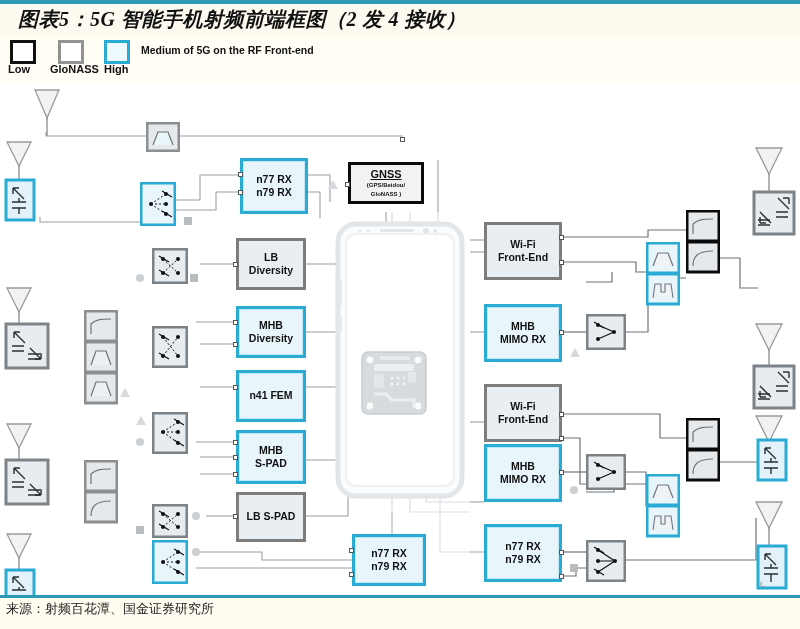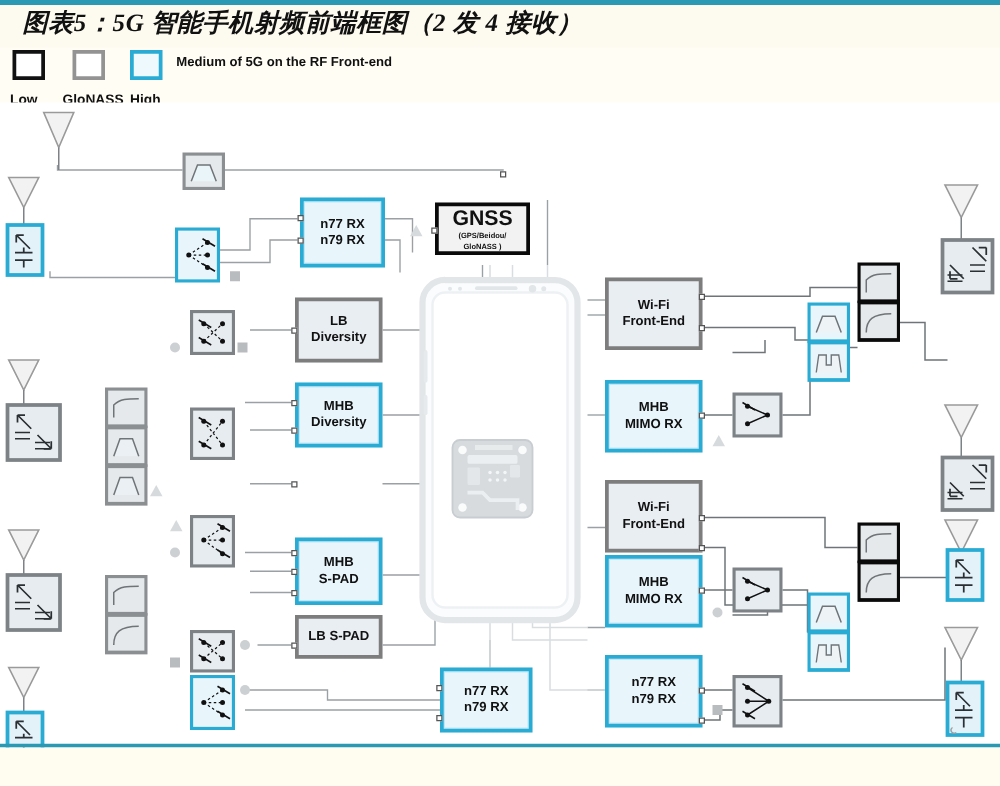--- a/index.html
+++ b/index.html
@@ -18,21 +18,21 @@
     font-family:"Liberation Serif",serif;
     font-weight:bold;font-style:italic;font-size:20px;color:#111;
     letter-spacing:.5px;white-space:nowrap;line-height:34px;margin-left:12px;
   }
   
   #legend{position:absolute;left:6px;top:38px;width:420px;height:42px;}
   .lg-sw{position:absolute;width:26px;height:24px;background:#fff;box-sizing:border-box;}
   .lg-low{left:4px;top:2px;border:3px solid #111;}
   .lg-med{left:52px;top:2px;border:3px solid #939393;}
   .lg-high{left:98px;top:2px;border:3px solid #29abd4;background:#eef9fd;}
-  .lg-cap{position:absolute;top:36px;font-size:11px;font-weight:bold;color:#111;text-align:right;}
+  .lg-cap{position:absolute;top:25px;font-size:11px;font-weight:bold;color:#111;text-align:right;}
   #lg-cap-low{left:2px;} #lg-cap-med{left:44px;} #lg-cap-high{left:98px;}
   #lg-note{position:absolute;left:135px;top:6px;font-size:10.5px;font-weight:bold;color:#111;white-space:nowrap;}
 
   
   #canvas{position:absolute;left:0;top:82px;width:800px;height:513px;background:#ffffff;}
 
   
   .blk{position:absolute;box-sizing:border-box;display:flex;align-items:center;justify-content:center;
        text-align:center;font-size:10.5px;font-weight:bold;color:#111;line-height:1.25;
        background:#eef3f7;border:2px solid #7b7b7b;}
@@ -313,21 +313,21 @@
         <circle cx="26" cy="32" r="2" fill="#111"></circle>
       <path d="M11,22 L26,12 M11,22 L26,22 M11,22 L26,32" stroke="#111" stroke-width="1" stroke-dasharray="2,2" fill="none"></path>
       <line x1="22" y1="9" x2="32" y2="15" stroke="#111" stroke-width="1.3"></line>
       <line x1="22" y1="29" x2="32" y2="35" stroke="#111" stroke-width="1.3"></line>
     </svg>
     <div class="mk mk-ci" style="left:192px;top:466px;"></div>
 
     <div class="port" style="left:400px;top:55px;"></div>
 
     <div class="blk bk" style="left:348px;top:80px;width:76px;height:42px;flex-direction:column;justify-content:center;">
-      <span style="font-size:17px;">GNSS</span>
+      <span style="font-size:11px;text-decoration:underline;">GNSS</span>
       <span class="sub">(GPS/Beidou/</span>
       <span class="sub">GloNASS )</span>
     </div>
     <div class="port" style="left:345px;top:100px;"></div>
     <div class="mk mk-tr" style="left:328px;top:98px;"></div>
 
     <div class="blk cy" style="left:240px;top:76px;width:68px;height:56px;flex-direction:column;">
       <span>n77 RX</span>
       <span>n79 RX</span>
     </div>
@@ -340,31 +340,34 @@
     </div>
     <div class="port" style="left:233px;top:180px;"></div>
 
     <div class="blk cy" style="left:236px;top:224px;width:70px;height:52px;flex-direction:column;">
       <span>MHB</span>
       <span>Diversity</span>
     </div>
     <div class="port" style="left:233px;top:238px;"></div>
     <div class="port" style="left:233px;top:260px;"></div>
 
+    <div class="blk cy" style="left:236px;top:288px;width:70px;height:52px;">
+      <span>n41 FEM</span>
+    </div>
     <div class="port" style="left:233px;top:303px;"></div>
 
     <div class="blk cy" style="left:236px;top:348px;width:70px;height:54px;flex-direction:column;">
       <span>MHB</span>
       <span>S-PAD</span>
     </div>
     <div class="port" style="left:233px;top:358px;"></div>
     <div class="port" style="left:233px;top:373px;"></div>
     <div class="port" style="left:233px;top:390px;"></div>
 
-    <div class="blk gy" style="left:236px;top:410px;width:70px;height:35px;">
+    <div class="blk gy" style="left:236px;top:410px;width:70px;height:50px;">
       <span>LB S-PAD</span>
     </div>
     <div class="port" style="left:233px;top:432px;"></div>
 
     <div class="blk cy" style="left:352px;top:452px;width:74px;height:52px;flex-direction:column;">
       <span>n77 RX</span>
       <span>n79 RX</span>
     </div>
     <div class="port" style="left:349px;top:466px;"></div>
     <div class="port" style="left:349px;top:490px;"></div>
@@ -552,14 +555,15 @@
       <path d="M15,20 L15,24 M15,30 L15,38" stroke="#2a2f33" stroke-width="1.4"></path>
       <path d="M6,38 C3,40 6,44 9,42" fill="none" stroke="#9aa0a4" stroke-width="1.2"></path>
     </svg>
 
     <svg class="comp" style="left:752px;top:152px;" width="34" height="4"></svg>
 
   </div>
 
   <div id="botRule"></div>
   <div id="footerBand"></div>
+  <div id="source">来源：射频百花潭、国金证券研究所</div>
 
 </div>
 
 </body></html>

